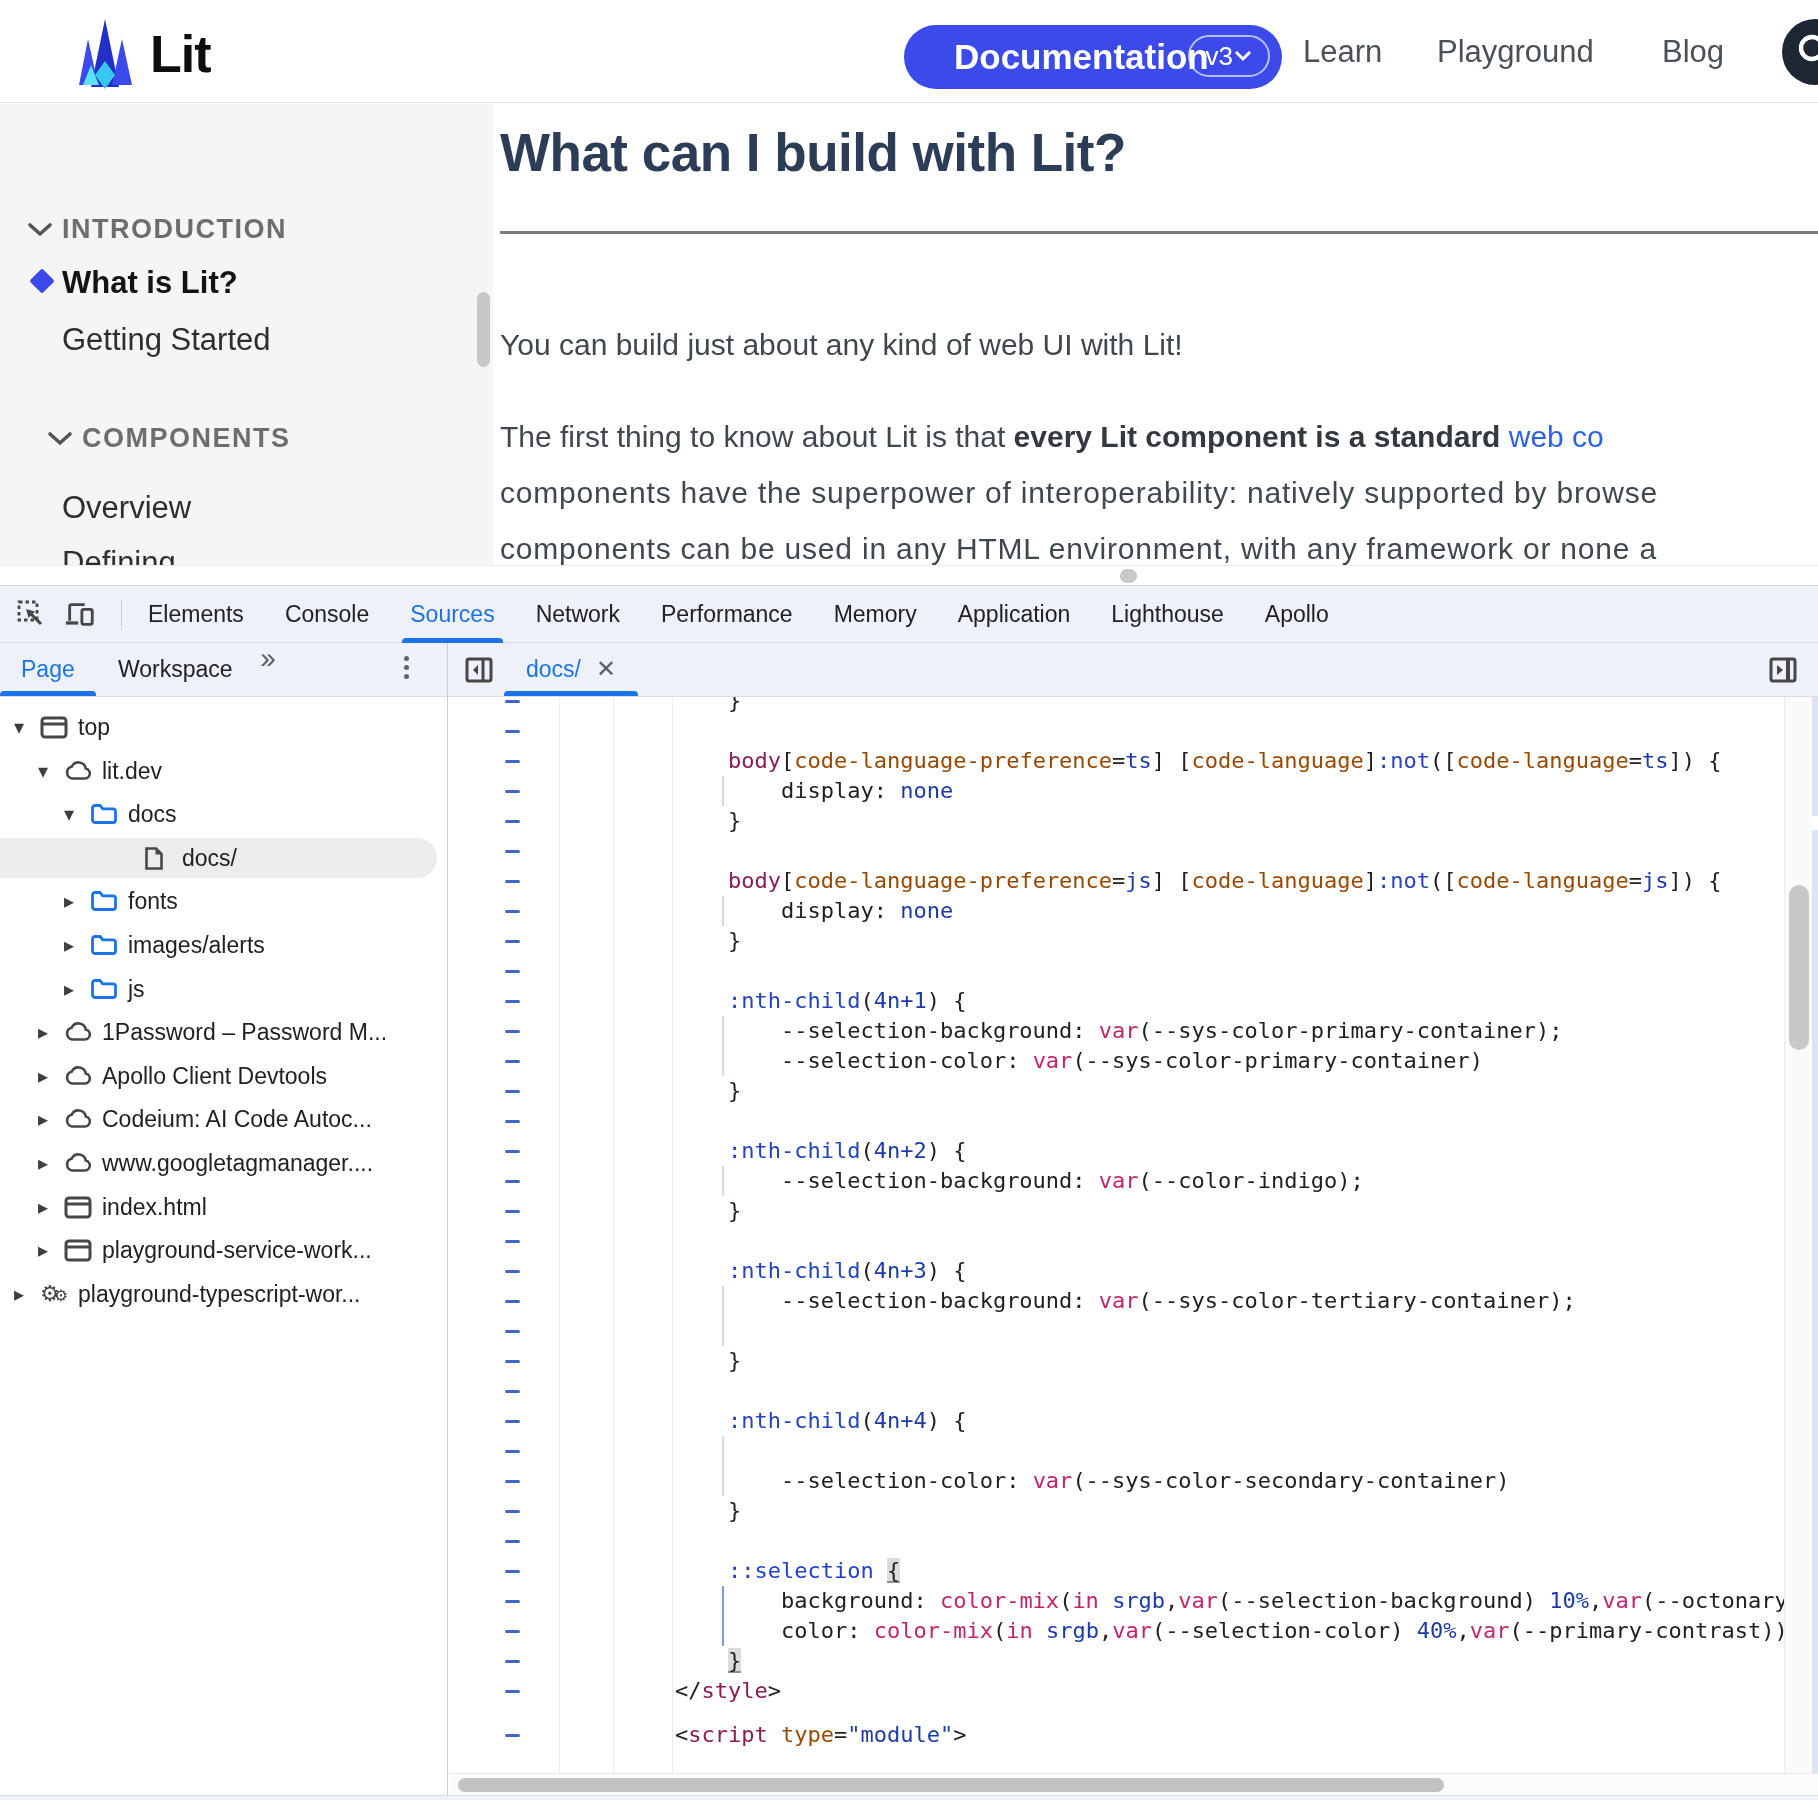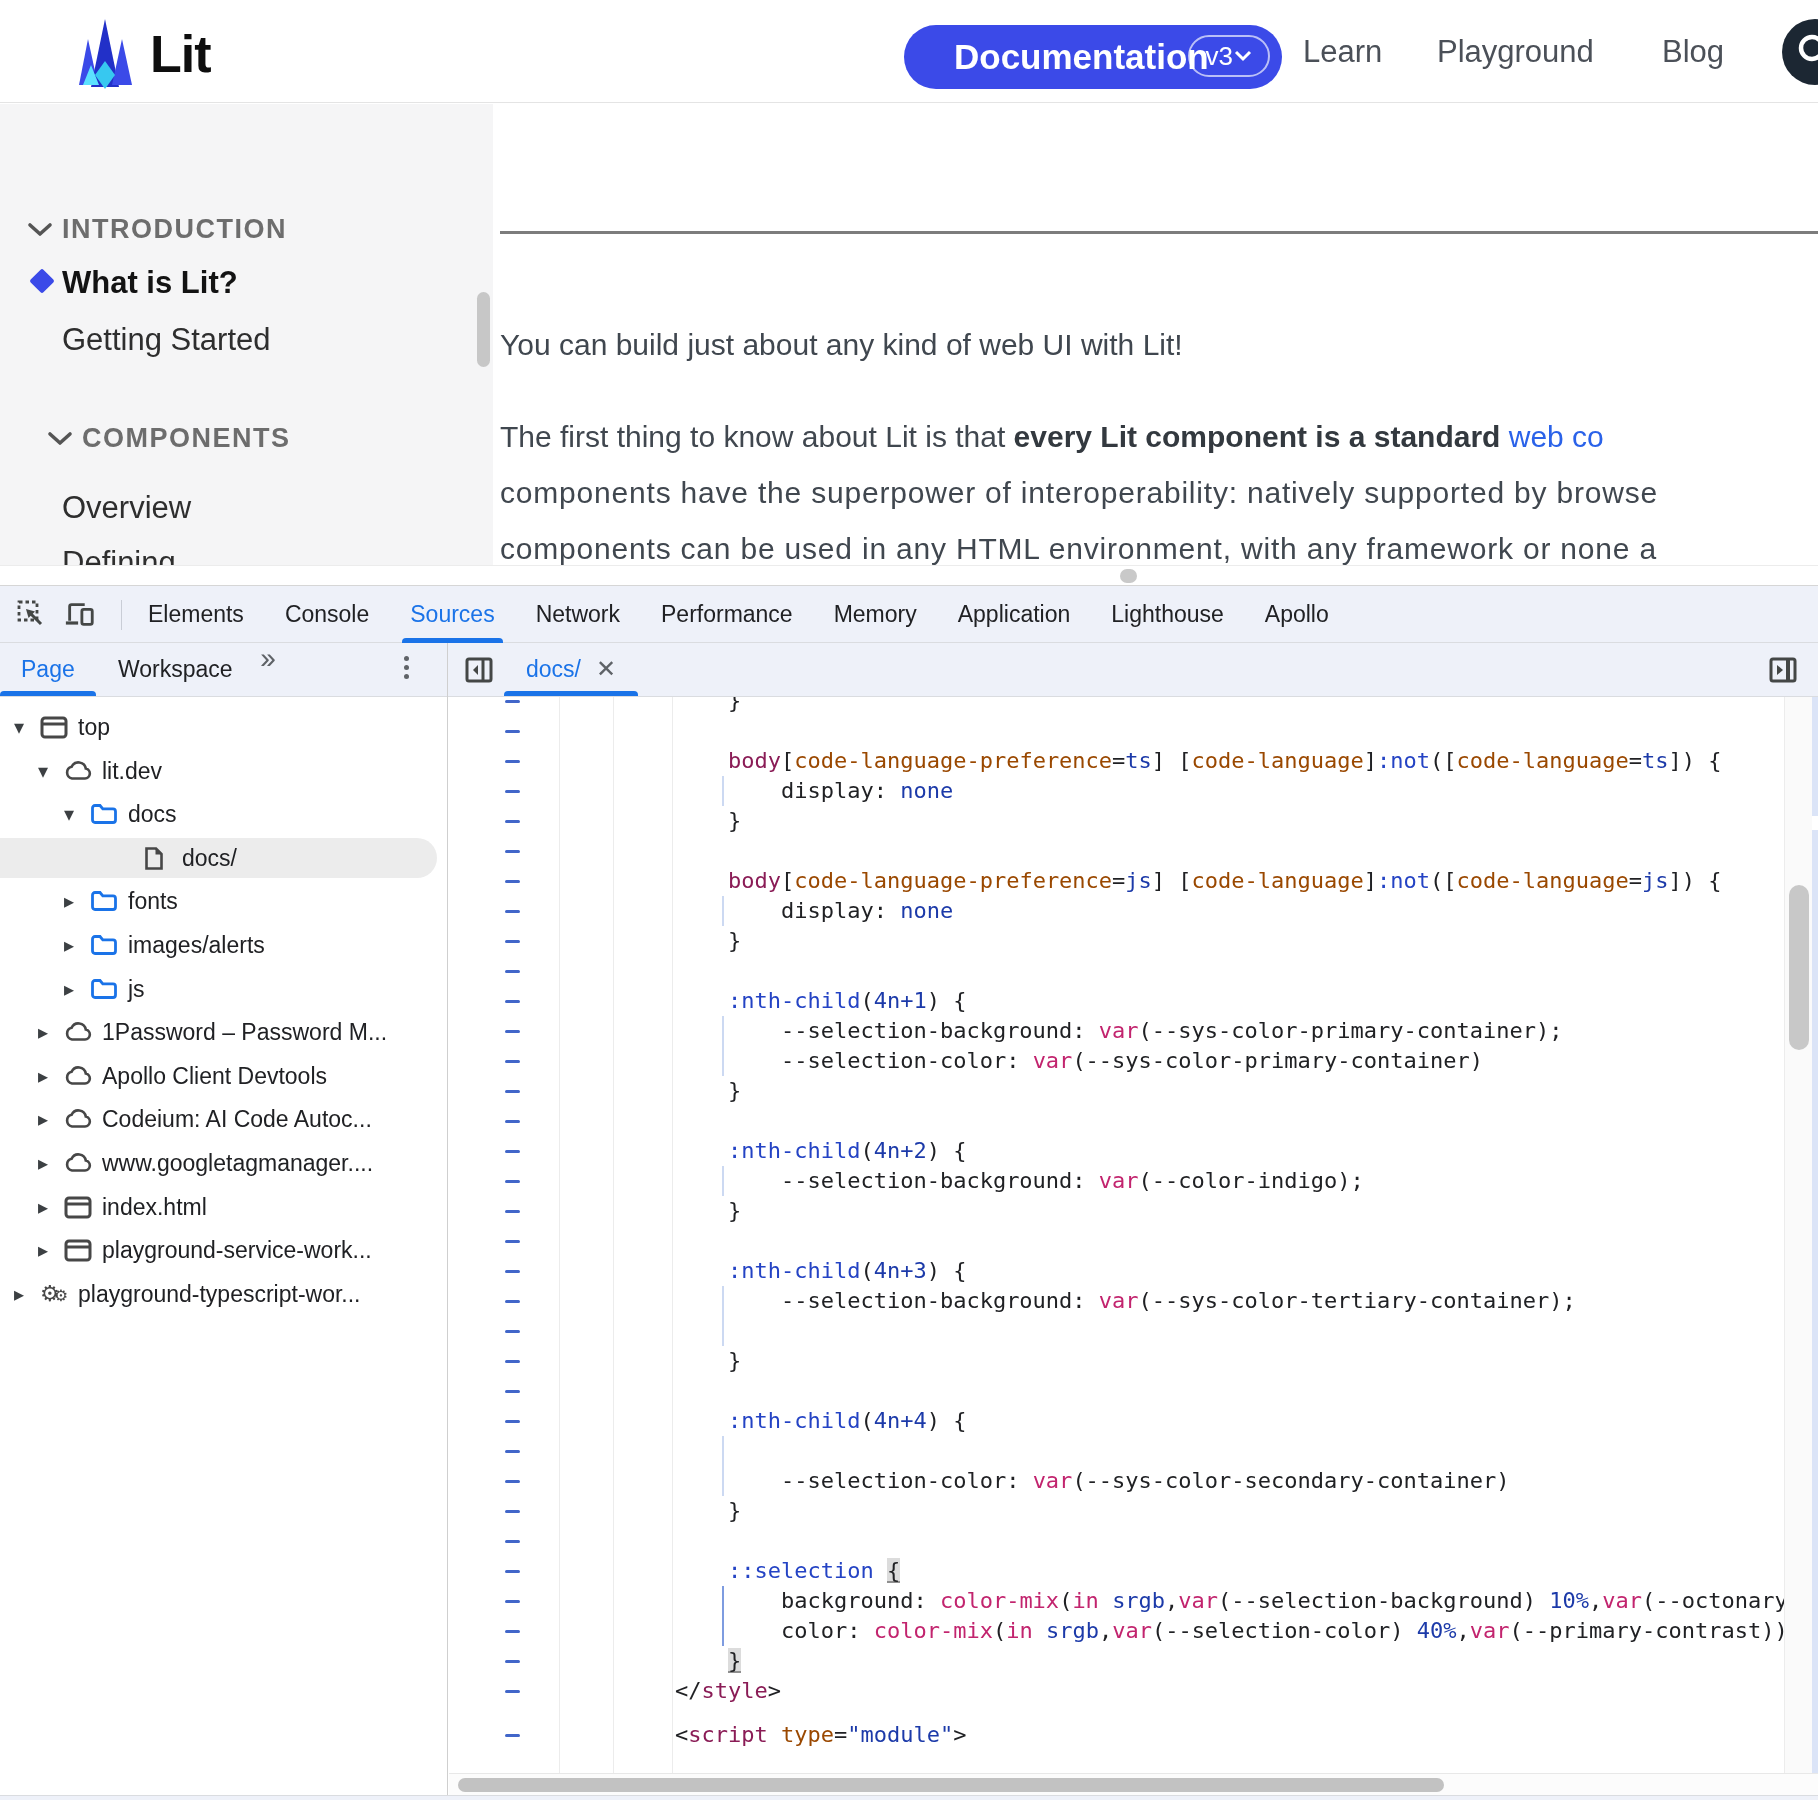--- a/index.html
+++ b/index.html
@@ -178,20 +178,21 @@
         <span class="nav-text nav-item">Overview</span>
       </div>
       <div class="nav-row" style="top: 441px;">
         <span class="nav-text nav-item">Defining</span>
       </div>
     </div>
   <div id="sidebar-thumb"></div>
 </div>
 
 <div id="article">
+  <h1 id="article-title">What can I build with Lit?</h1>
   <div id="article-rule"></div>
   <div class="article-line" style="top:224px">You can build just about any kind of web UI with Lit!</div>
   <div class="article-line" id="p2" style="top:316px">
     <span>The first thing to know about Lit is that </span><span class="b">every Lit component is a standard </span><span class="lnk">web co</span>
   </div>
   <div class="article-line" style="top:372px; letter-spacing:0.8px">components have the superpower of interoperability: natively supported by browse</div>
   <div class="article-line" style="top:428px; letter-spacing:0.8px">components can be used in any HTML environment, with any framework or none a</div>
 </div>
 
 <div id="page-divider">

